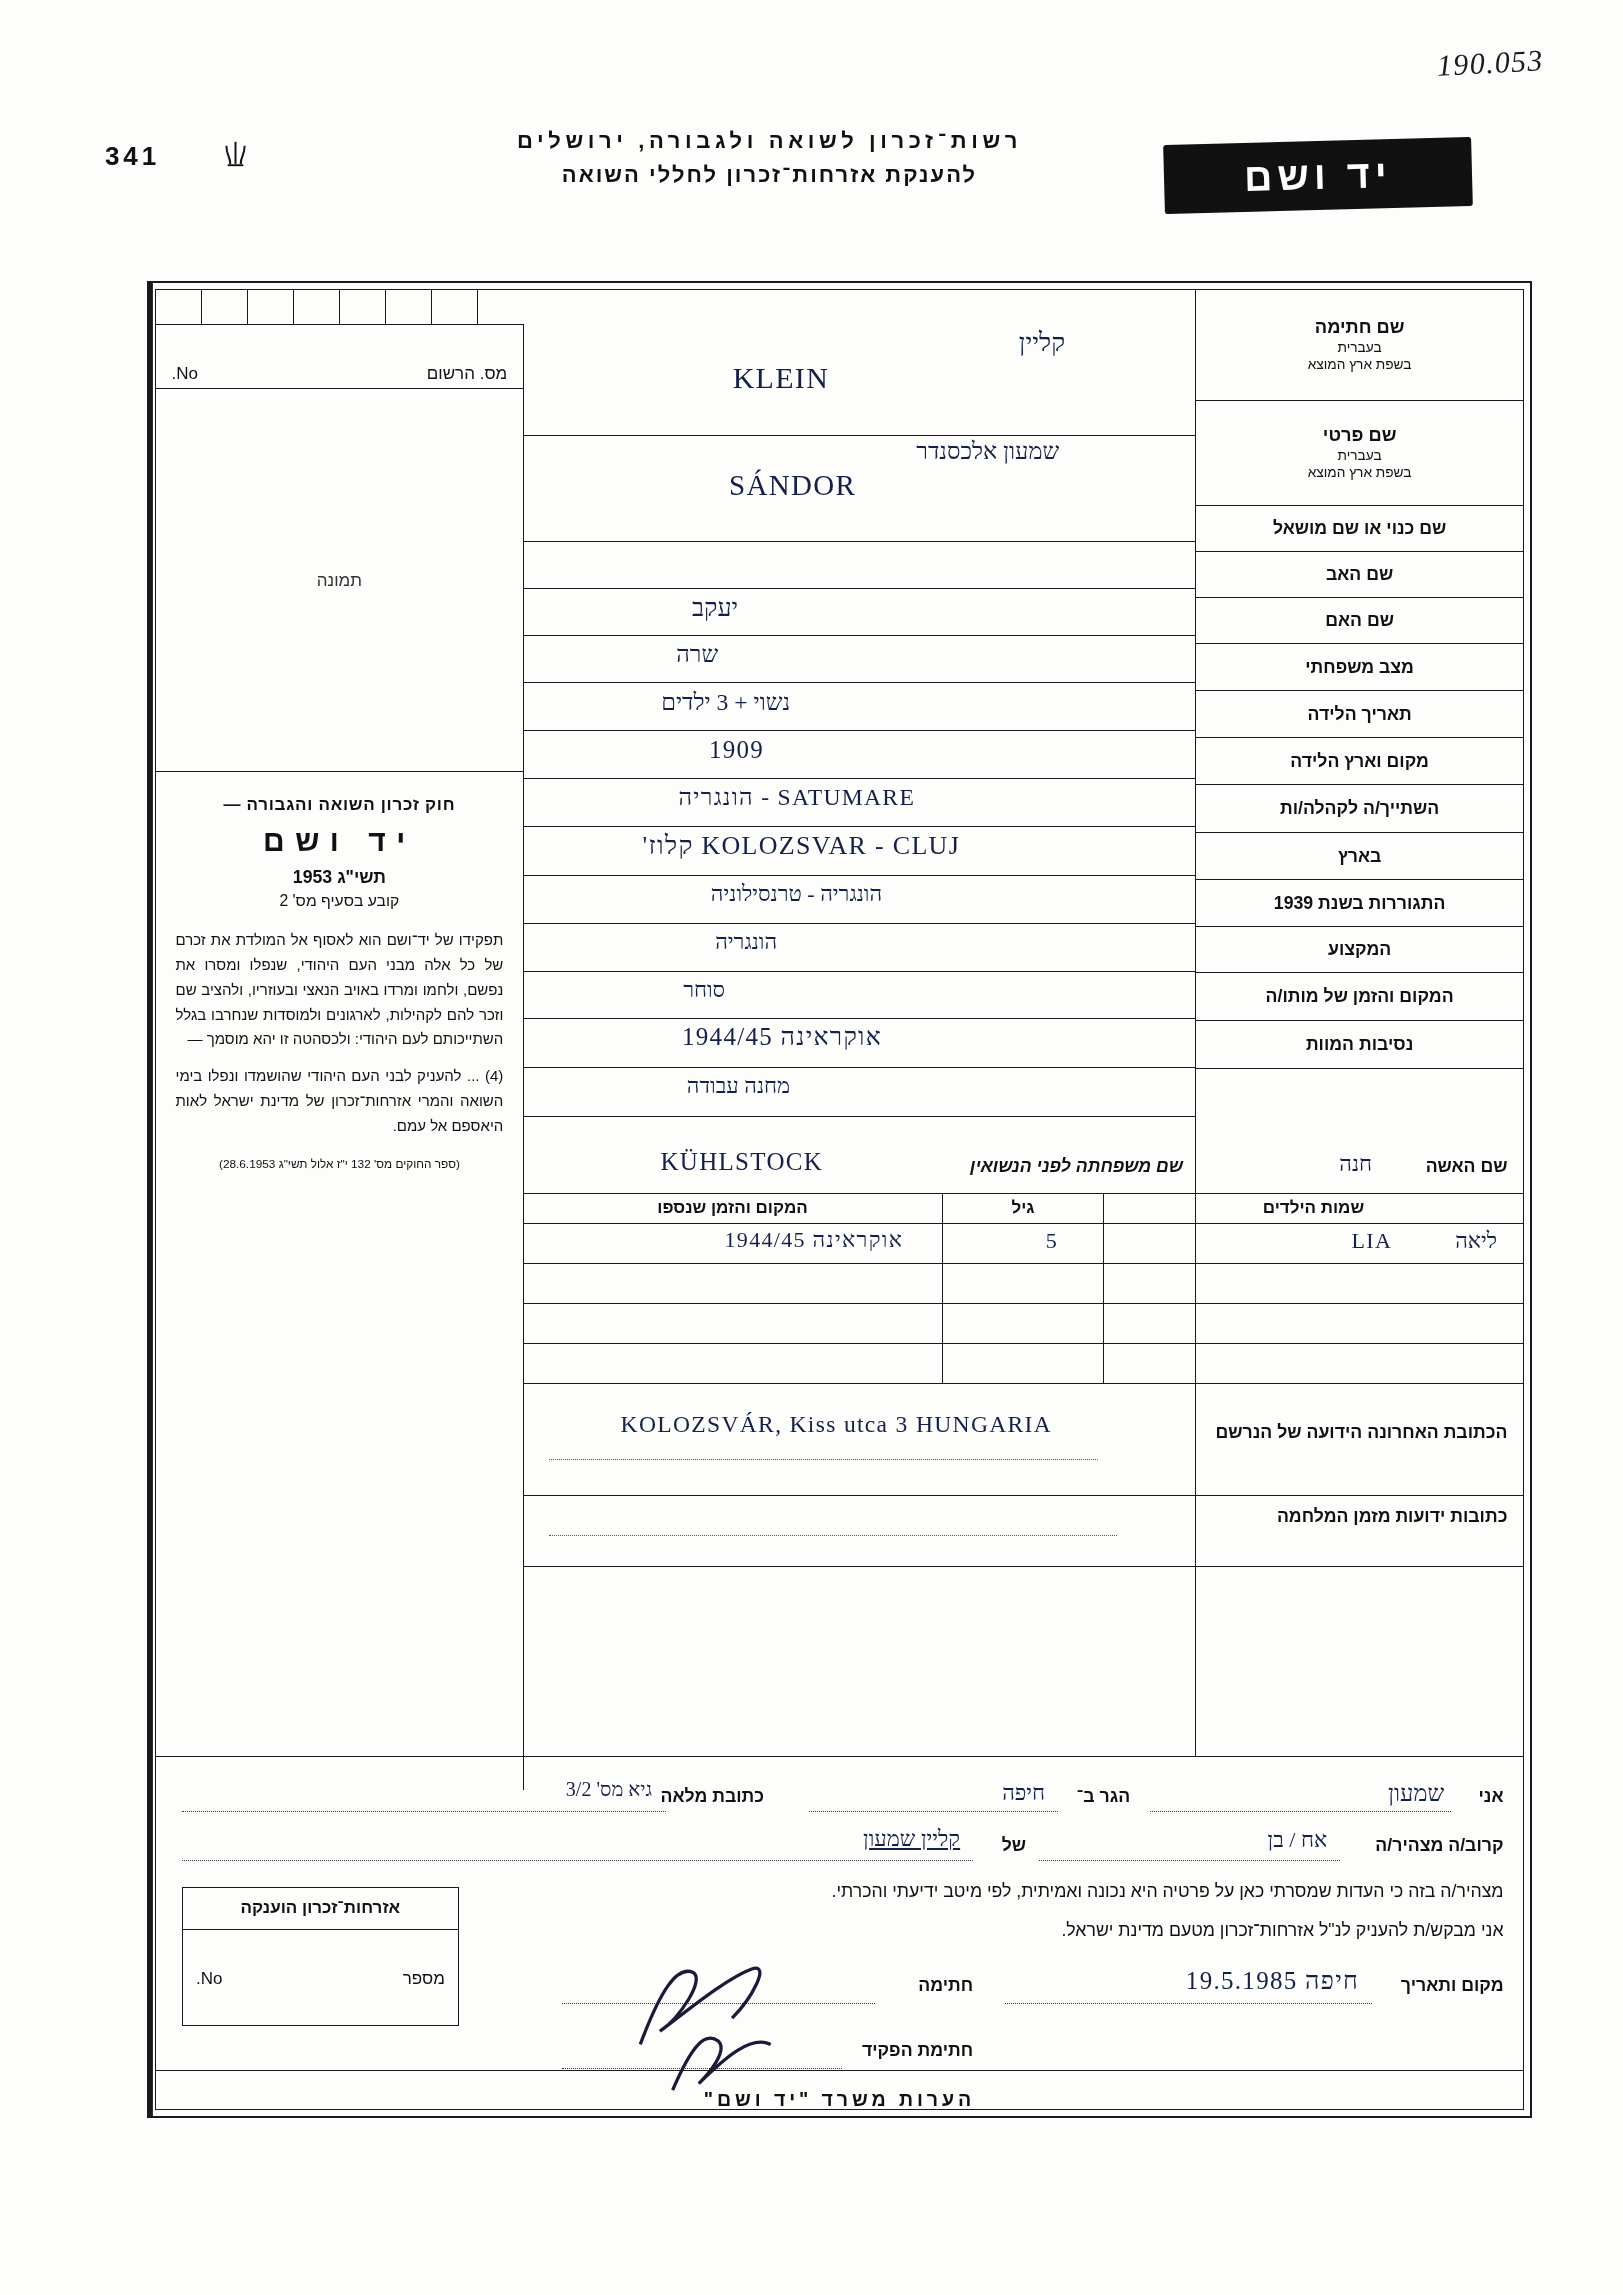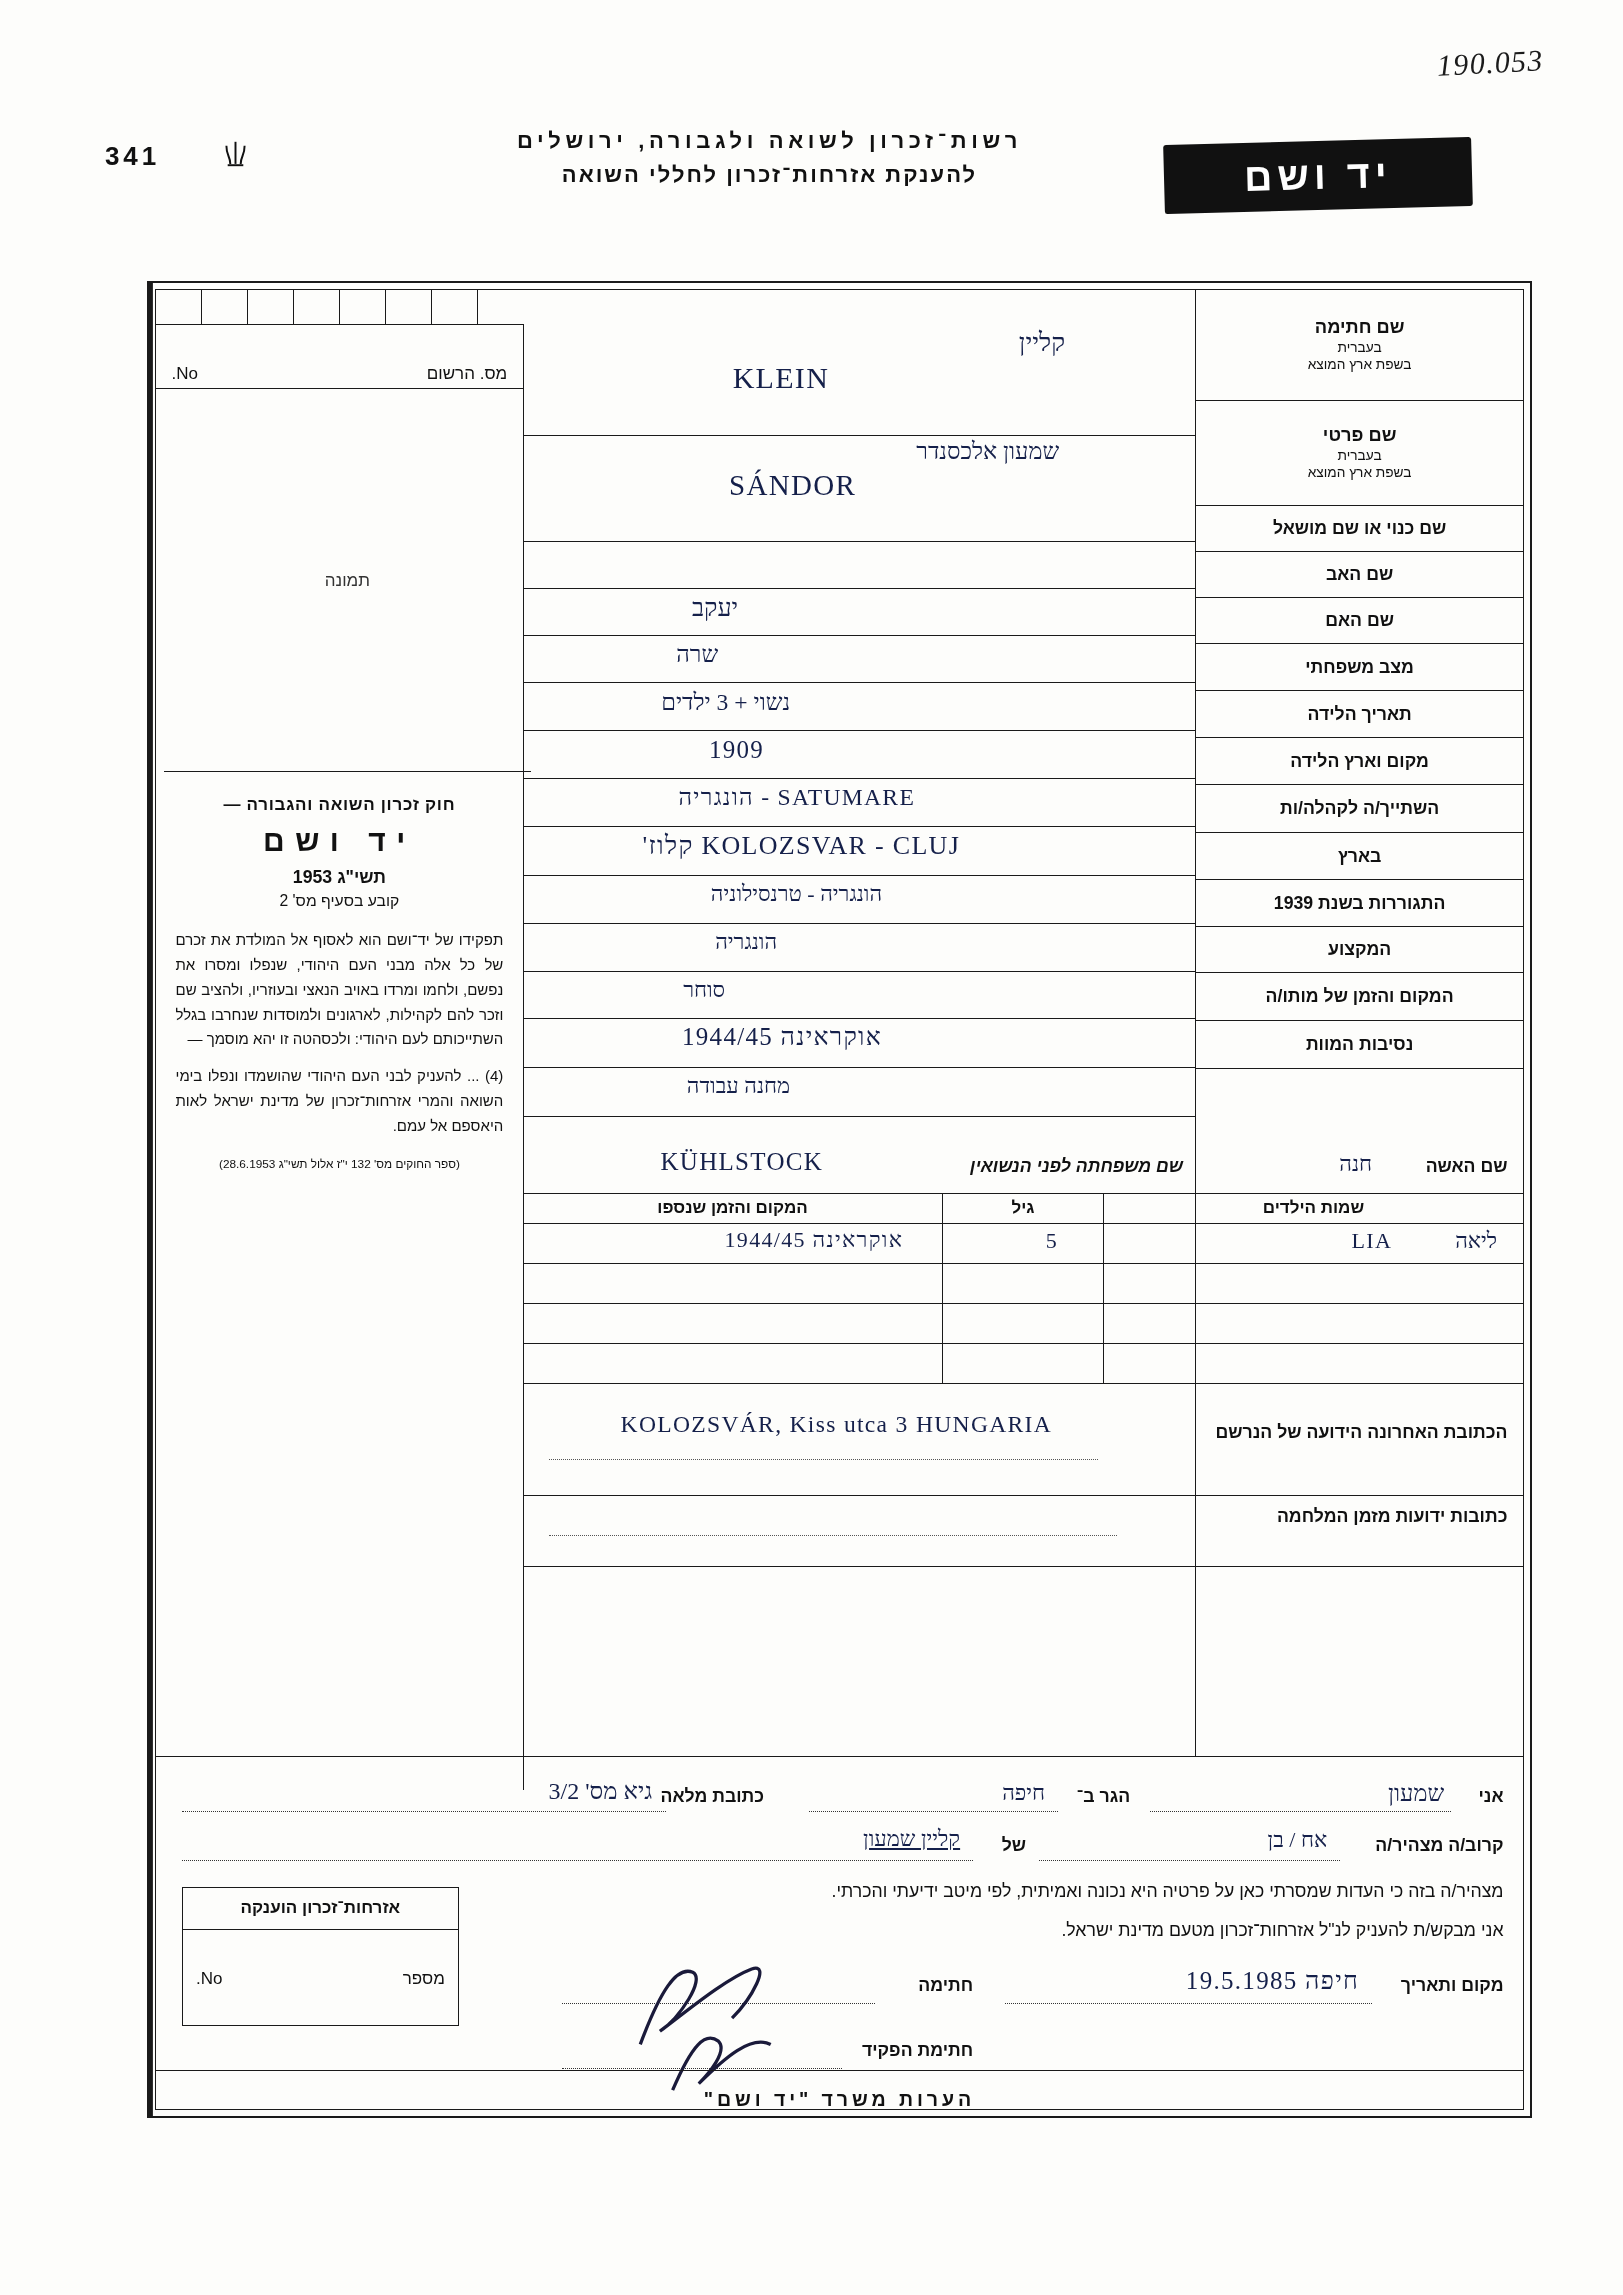--- a/index.html
+++ b/index.html
@@ -162,21 +162,21 @@
     font-size: 17px;
     display: flex;
     align-items: flex-end;
     justify-content: space-between;
     padding: 0 15.7px 3.9px 15.7px;
     box-sizing: border-box;
   }
   .photo-box {
     position: absolute;
     top: 67px;
-    left: 8px;
+    left: 0;
     width: 100%;
     height: 380px;
     border-bottom: 1.3px solid #1a1a1a;
     display: flex;
     align-items: center;
     justify-content: center;
     font-size: 17px;
     color: #333;
     direction: rtl;
   }
@@ -554,21 +554,21 @@
       <div style="position:absolute; left:0; right:0; top:1466px; border-top:1.3px solid #1a1a1a;"></div>
 
       <div class="declaration" style="top:1486px; height:46px;">
         <span style="position:absolute; right:19.6px; top:10.5px; font-weight:bold;">אני</span>
         <span class="hand ink" style="top:3.9px; right:79px; font-size:23.6px;">שמעון</span>
         <div class="dotted" style="position:absolute; right:72px; width:301px; top:35px;"></div>
         <span style="position:absolute; right:393px; top:10.5px; font-weight:bold;">הגר ב־</span>
         <span class="hand ink" style="top:3.9px; right:478px; font-size:22px;">חיפה</span>
         <div class="dotted" style="position:absolute; right:465px; width:249px; top:35px;"></div>
         <span style="position:absolute; right:759px; top:10.5px; font-weight:bold;">כתובת מלאה</span>
-        <span class="hand ink" style="top:2.6px; right:871px; font-size:24px;">גיא מס' 3/2</span>
+        <span class="hand ink" style="top:2.6px; right:871px; font-size:20px;">גיא מס' 3/2</span>
         <div class="dotted" style="position:absolute; right:857px; left:26px; top:35px;"></div>
       </div>
 
       <div class="declaration" style="top:1535px; height:46px;">
         <span style="position:absolute; right:19.6px; top:10.5px; font-weight:bold;">קרוב/ה מצהיר/ה</span>
         <span class="hand ink" style="top:2.6px; right:196px; font-size:22px;">אח / בן</span>
         <div class="dotted" style="position:absolute; right:183px; width:301px; top:35px;"></div>
         <span style="position:absolute; right:497px; top:10.5px; font-weight:bold;">של</span>
         <span class="hand ink" style="top:1.3px; right:563px; font-size:22px;text-decoration:underline;">קליין שמעון</span>
         <div class="dotted" style="position:absolute; right:550px; left:26px; top:35px;"></div>

